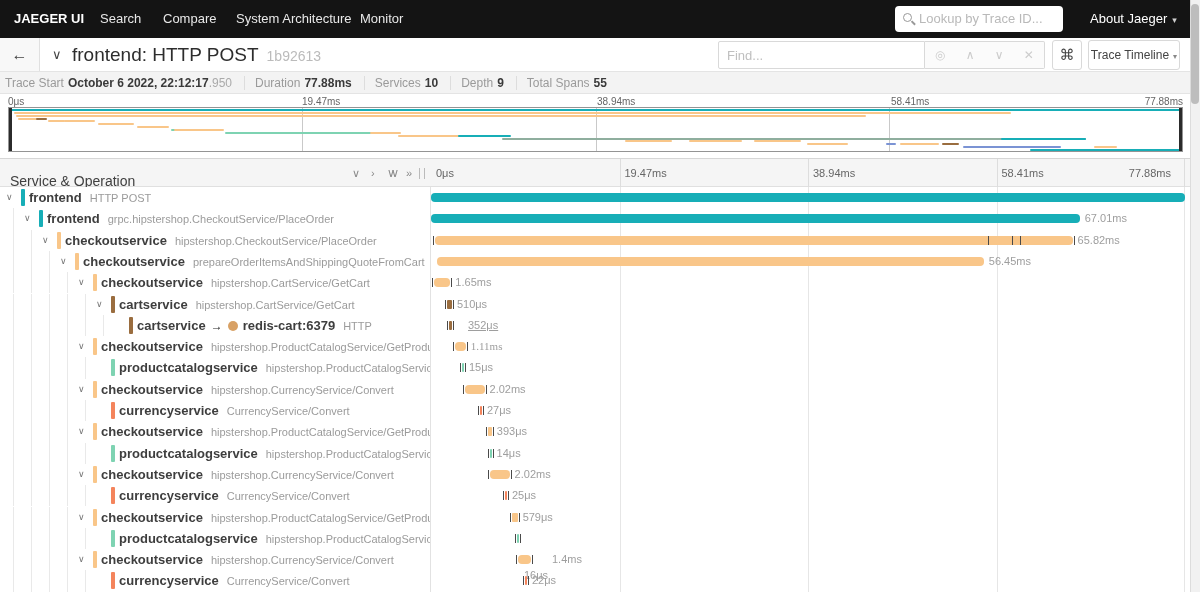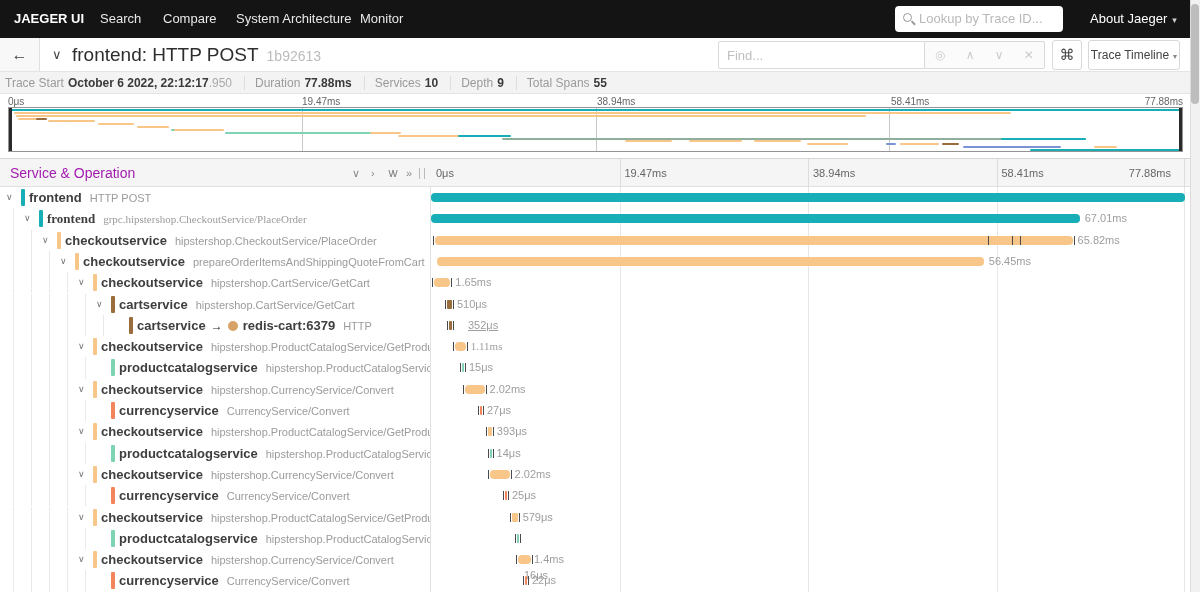--- a/index.html
+++ b/index.html
@@ -43,21 +43,21 @@
   
   #minimap { left:0; top:94px; width:1200px; height:62px; background:#fff; }
   .mm-tick { top:2px; font-size:10px; color:#666; }
   #mm-canvas { left:8px; top:13px; width:1175px; height:45px; border:1px solid #949494; background:#fff; cursor:crosshair; }
   .mm-grid { top:0; width:1px; height:43px; background:#c9c9c9; }
   .mm-handle { top:0; width:3px; height:43px; background:#2b2b2b; cursor:ew-resize; }
   .mm-seg { height:2px; border-radius:1px; }
 
   
   #gridheader { left:0; top:158px; width:1190px; height:29px; background:#f5f5f5; border-top:1px solid #d6d6d6; border-bottom:1px solid #e0e0e0; }
-  #svc-op-title { left:10px; top:0; line-height:28px; font-size:14px; color:#a21caf; }
+  #svc-op-title { left:10px; top:8px; line-height:28px; font-size:14px; color:#404040; }
   .hdr-icon { top:0; line-height:28px; font-size:11px; color:#8a8a8a; cursor:pointer; }
   #hdr-grip { left:419px; top:9px; width:6px; height:11px; border-left:1px solid #bbb; border-right:1px solid #bbb; cursor:col-resize; }
   .tl-tick-label { top:0; line-height:28px; font-size:11px; color:#666; }
   .hdr-grid { top:0; width:1px; height:28px; background:#ddd; }
 
   
   #rows { left:0; top:187px; width:1190px; height:405px; background:#fff; overflow:hidden; }
   .v-grid { top:0; width:1px; height:405px; background:#e6e6e6; }
   #panel-split { left:430px; top:0; width:1px; height:405px; background:#e2e2e2; }
   .span-row { left:0; width:1190px; height:21.3px; }
@@ -184,21 +184,21 @@
         </div>
         <div class="row-right">
           <div class="bar" style="left: 1px; width: 754px; background: rgb(23, 174, 183); border-radius: 4px;"></div>
         </div>
       </div>
       <div class="span-row abs" style="top: 21.3px;">
         <div class="row-left">
           <div class="guide" style="left: 13px;"></div>
           <div class="chev" style="left: 24px;">∨</div>
           <div class="svc-bar" style="left: 39px; background: rgb(23, 174, 183);"></div>
-          <div class="svc-text" style="left: 47px; font-family: Liberation Serif, serif;"><span>frontend</span><span class="op-text">grpc.hipstershop.CheckoutService/PlaceOrder</span></div>
+          <div class="svc-text" style="left: 47px;"><span>frontend</span><span class="op-text">grpc.hipstershop.CheckoutService/PlaceOrder</span></div>
         </div>
         <div class="row-right">
           <div class="bar" style="left: 1px; width: 648.761px; background: rgb(23, 174, 183); border-radius: 4px;"></div>
           <div class="dur-label" style="left: 654.761px;">67.01ms</div>
         </div>
       </div>
       <div class="span-row abs" style="top: 42.6px;">
         <div class="row-left">
           <div class="guide" style="left: 13px;"></div>
           <div class="guide" style="left: 31px;"></div>
@@ -460,21 +460,21 @@
           <div class="guide" style="left: 49px;"></div>
           <div class="guide" style="left: 67px;"></div>
           <div class="chev" style="left: 78px;">∨</div>
           <div class="svc-bar" style="left: 93px; background: rgb(249, 198, 137);"></div>
           <div class="svc-text" style="left: 101px;"><span>checkoutservice</span><span class="op-text">hipstershop.CurrencyService/Convert</span></div>
         </div>
         <div class="row-right">
           <div class="bar" style="left: 87.9404px; width: 13.5542px; background: rgb(249, 198, 137); border-radius: 4px;"></div>
           <div class="bar-tick" style="left: 85.9404px;"></div>
           <div class="bar-tick" style="left: 102.495px;"></div>
-          <div class="dur-label" style="left: 104px;">1.4ms</div>
+          <div class="dur-label" style="left: 122px;">1.4ms</div>
         </div>
       </div>
       <div class="span-row abs" style="top: 383.4px;">
         <div class="row-left">
           <div class="guide" style="left: 13px;"></div>
           <div class="guide" style="left: 31px;"></div>
           <div class="guide" style="left: 49px;"></div>
           <div class="guide" style="left: 67px;"></div>
           <div class="guide" style="left: 85px;"></div>
           <div class="svc-bar" style="left: 111px; background: rgb(244, 132, 92);"></div>

